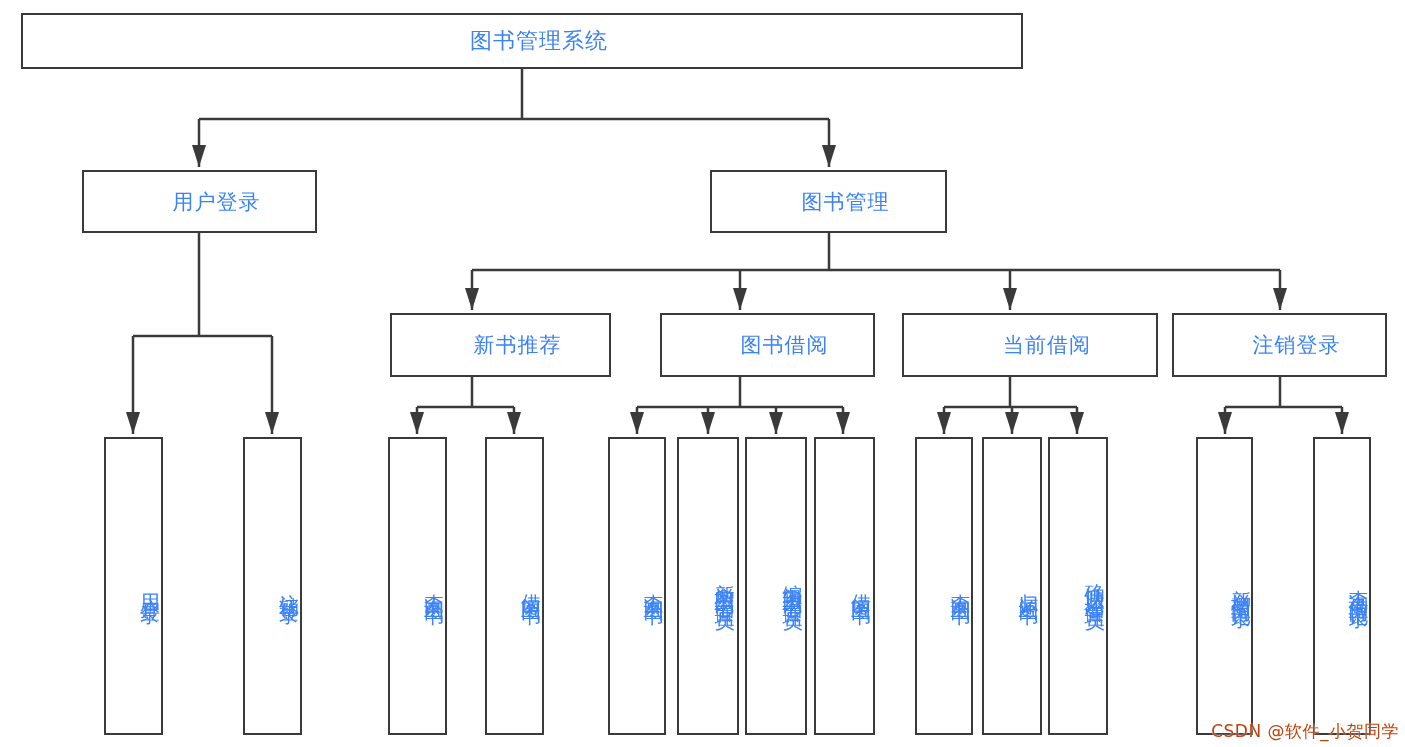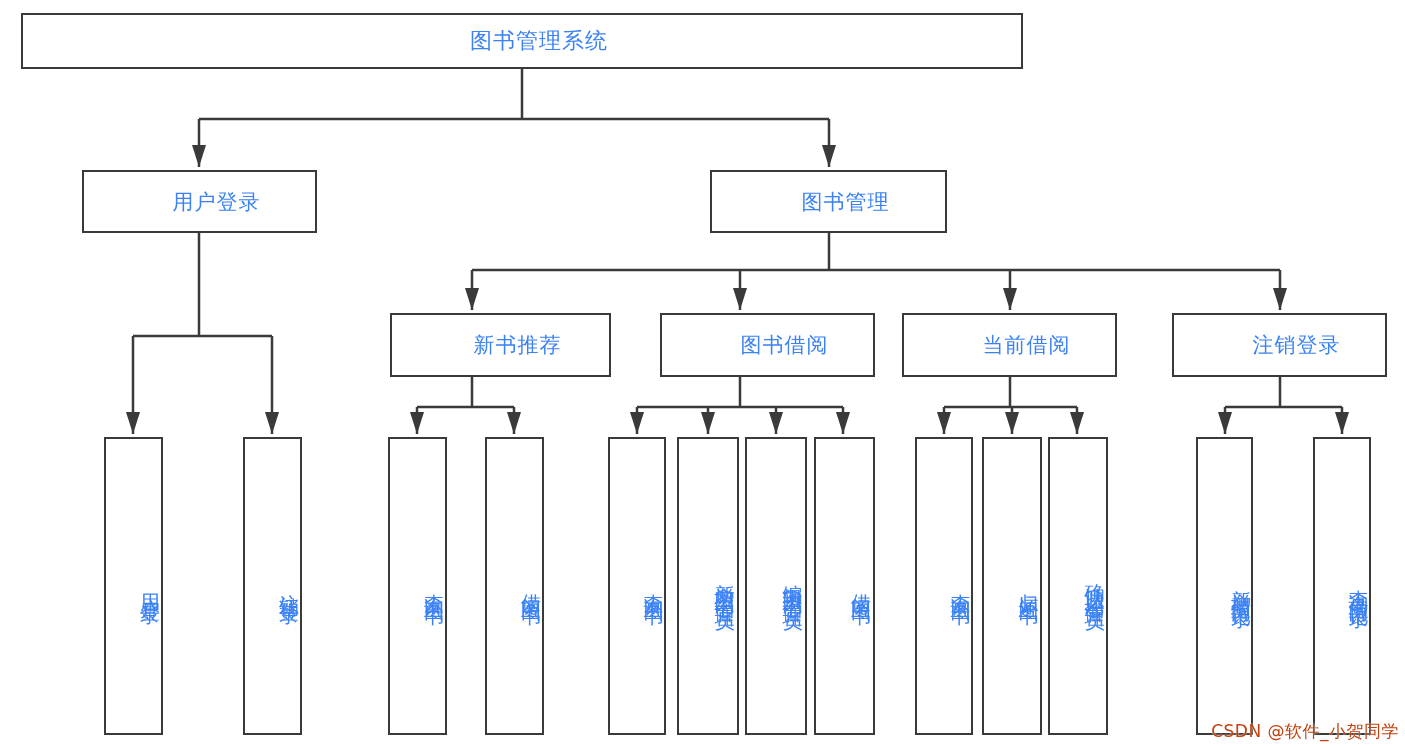--- a/index.html
+++ b/index.html
@@ -21,21 +21,21 @@
   .h{font-size:21px;letter-spacing:1px;}
   .v{
     writing-mode:vertical-rl;text-orientation:mixed;
     font-size:20px;letter-spacing:4px;line-height:1.1;
   }
   #n-root{left:21px;top:13px;width:1002px;height:56px;font-size:22px;}
   #n-user-login{left:82px;top:170px;width:235px;height:63px;}
   #n-book-mgmt{left:710px;top:170px;width:237px;height:63px;}
   #n-new-books{left:362px;top:313px;width:221px;height:64px;margin-left:28px;}
   #n-book-borrow{left:632px;top:313px;width:215px;height:64px;margin-left:28px;}
-  #n-current-borrow{left:902px;top:313px;width:215px;height:64px;}
+  #n-current-borrow{left:902px;top:313px;width:256px;height:64px;}
   #n-borrow-records{left:1172px;top:313px;width:215px;height:64px;}
   .leaf{top:437px;height:298px;}
   #v-login{left:104px;width:59px;}
   #v-logout{left:243px;width:59px;}
   #v-nb-query{left:388px;width:59px;}
   #v-nb-borrow{left:485px;width:59px;}
   #v-bw-query{left:608px;width:58px;}
   #v-bw-add{left:677px;width:62px;}
   #v-bw-edit{left:745px;width:62px;}
   #v-bw-borrow{left:814px;width:61px;}

